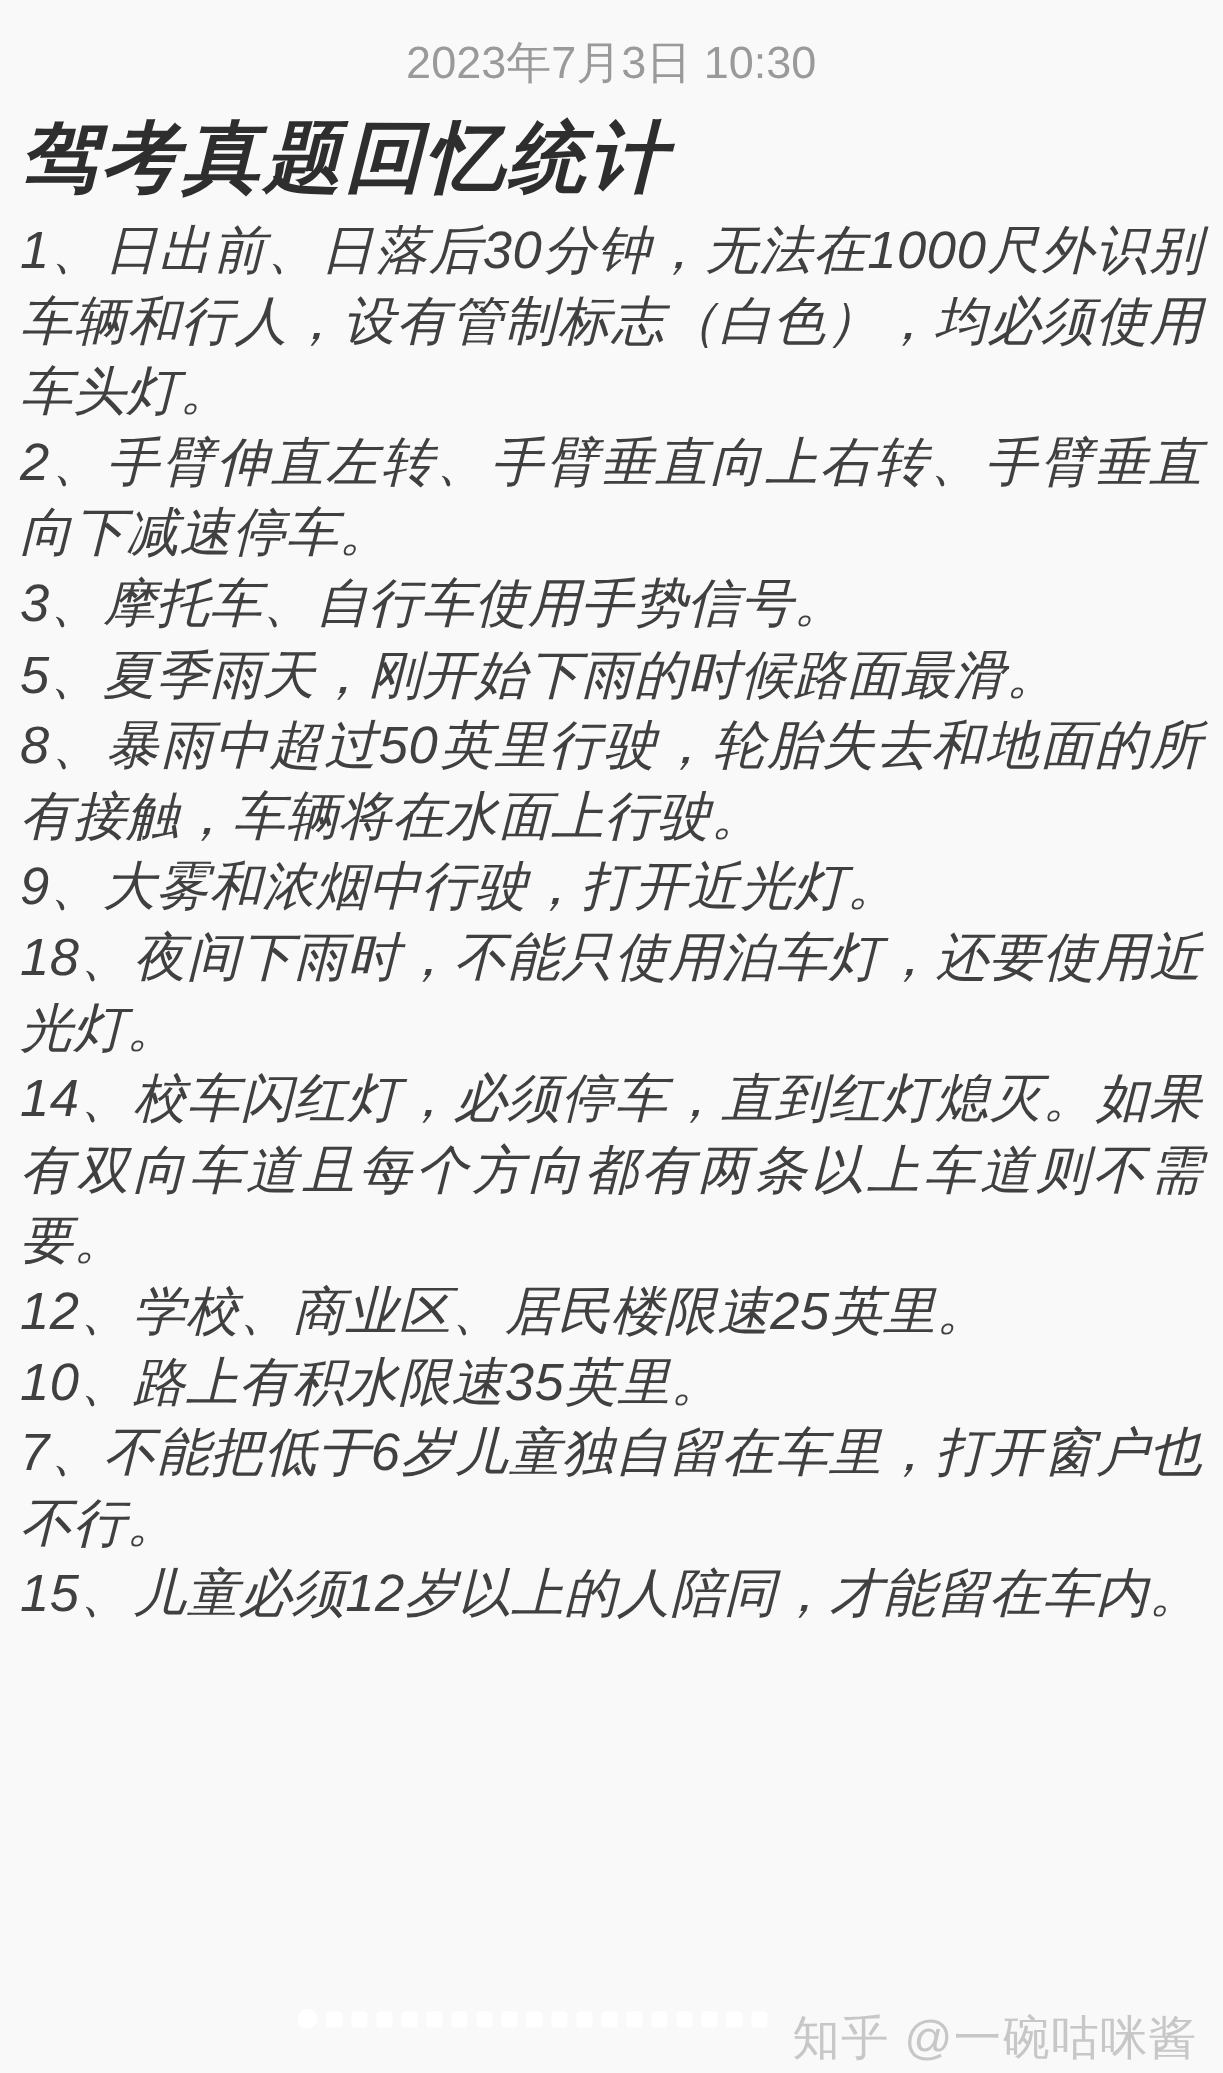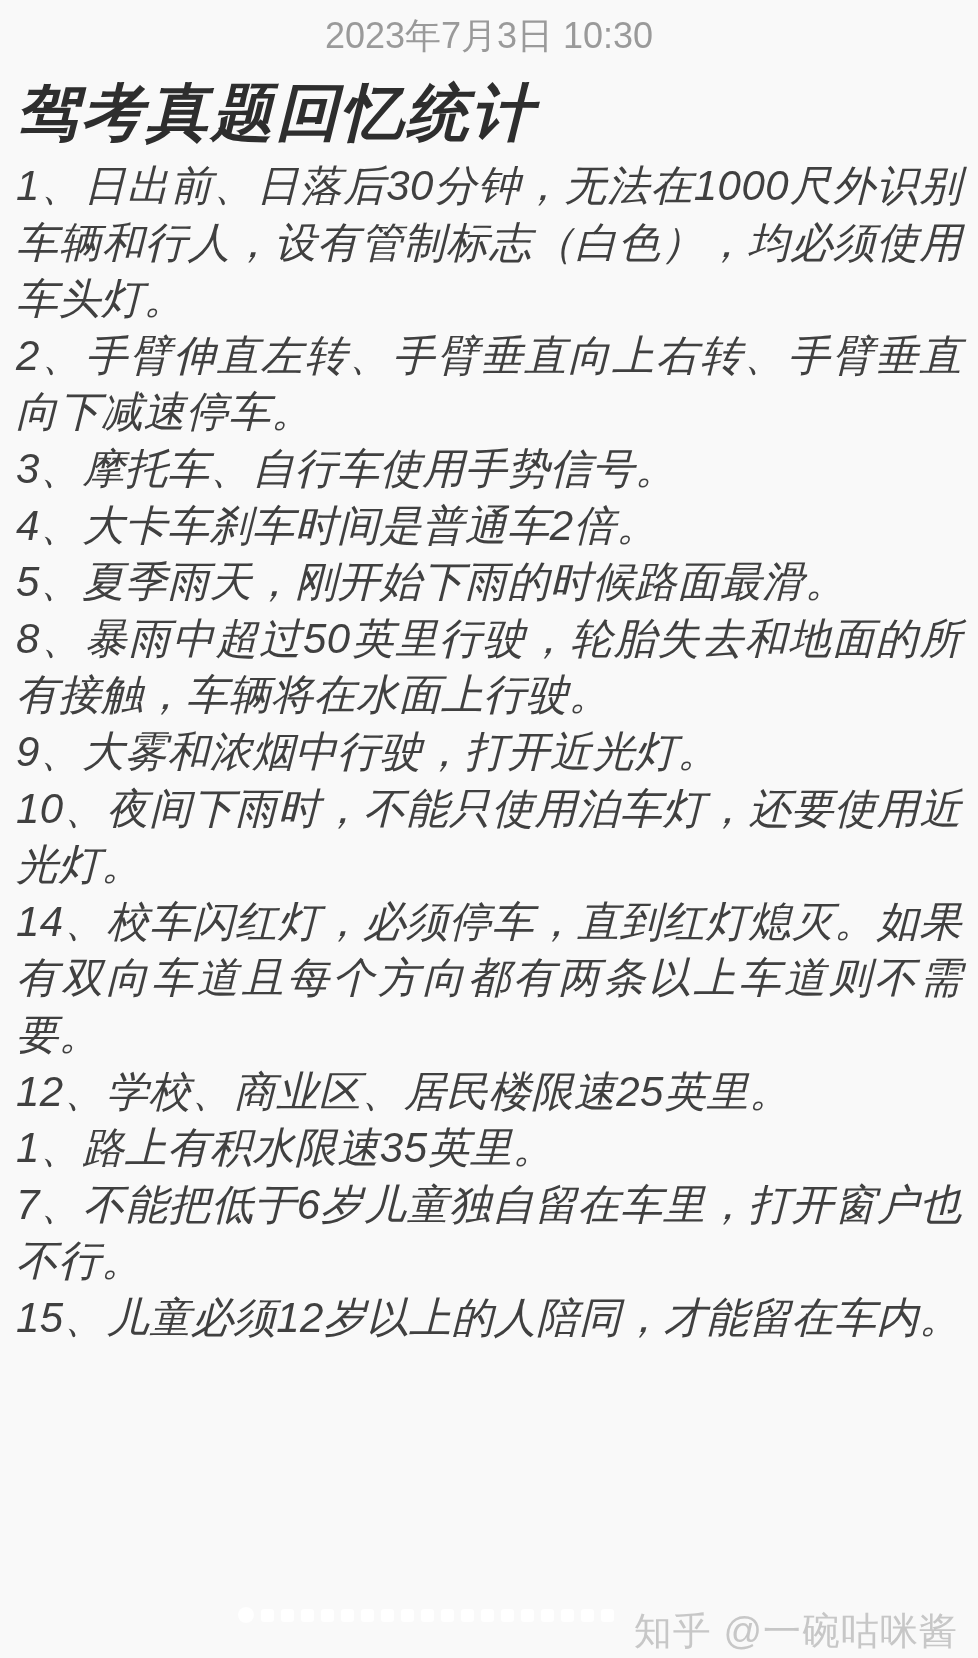--- a/index.html
+++ b/index.html
@@ -16,21 +16,21 @@
     width:978px;height:1658px;
     background:var(--background);
     font-family:"Liberation Sans","DejaVu Sans",sans-serif;
     overflow:hidden;position:relative;
   }
   .timestamp{
     text-align:center;
     color:var(--timestamp-text);
     font-size:36px;
     line-height:44px;
-    padding-top:14px;
+    padding-top:28px;
   }
   .title{
     margin:20px 16px 10px 16px;
     font-size:62px;
     line-height:70px;
     font-weight:700;
     color:var(--title-text);
     letter-spacing:3px;
     font-style:italic;
   }
@@ -76,28 +76,27 @@
 
 <div class="page">
   <div class="timestamp">2023年7月3日 10:30</div>
 
   <h1 class="title">驾考真题回忆统计</h1>
 
   <div class="list" id="items">
       <p class="item">1、日出前、日落后30分钟，无法在1000尺外识别车辆和行人，设有管制标志（白色），均必须使用车头灯。</p>
       <p class="item">2、手臂伸直左转、手臂垂直向上右转、手臂垂直向下减速停车。</p>
       <p class="item">3、摩托车、自行车使用手势信号。</p>
-      <p class="item">4、大卡车刹车时间是普通车2倍。</p>
       <p class="item">5、夏季雨天，刚开始下雨的时候路面最滑。</p>
       <p class="item">8、暴雨中超过50英里行驶，轮胎失去和地面的所有接触，车辆将在水面上行驶。</p>
       <p class="item">9、大雾和浓烟中行驶，打开近光灯。</p>
-      <p class="item">10、夜间下雨时，不能只使用泊车灯，还要使用近光灯。</p>
+      <p class="item">18、夜间下雨时，不能只使用泊车灯，还要使用近光灯。</p>
       <p class="item">14、校车闪红灯，必须停车，直到红灯熄灭。如果有双向车道且每个方向都有两条以上车道则不需要。</p>
       <p class="item">12、学校、商业区、居民楼限速25英里。</p>
-      <p class="item">1、路上有积水限速35英里。</p>
+      <p class="item">10、路上有积水限速35英里。</p>
       <p class="item">7、不能把低于6岁儿童独自留在车里，打开窗户也不行。</p>
       <p class="item">15、儿童必须12岁以上的人陪同，才能留在车内。</p>
     </div>
 
   <div class="dots-row" id="dots">
       <div class="dot"></div>
       <div class="dot"></div>
       <div class="dot"></div>
       <div class="dot"></div>
       <div class="dot"></div>

